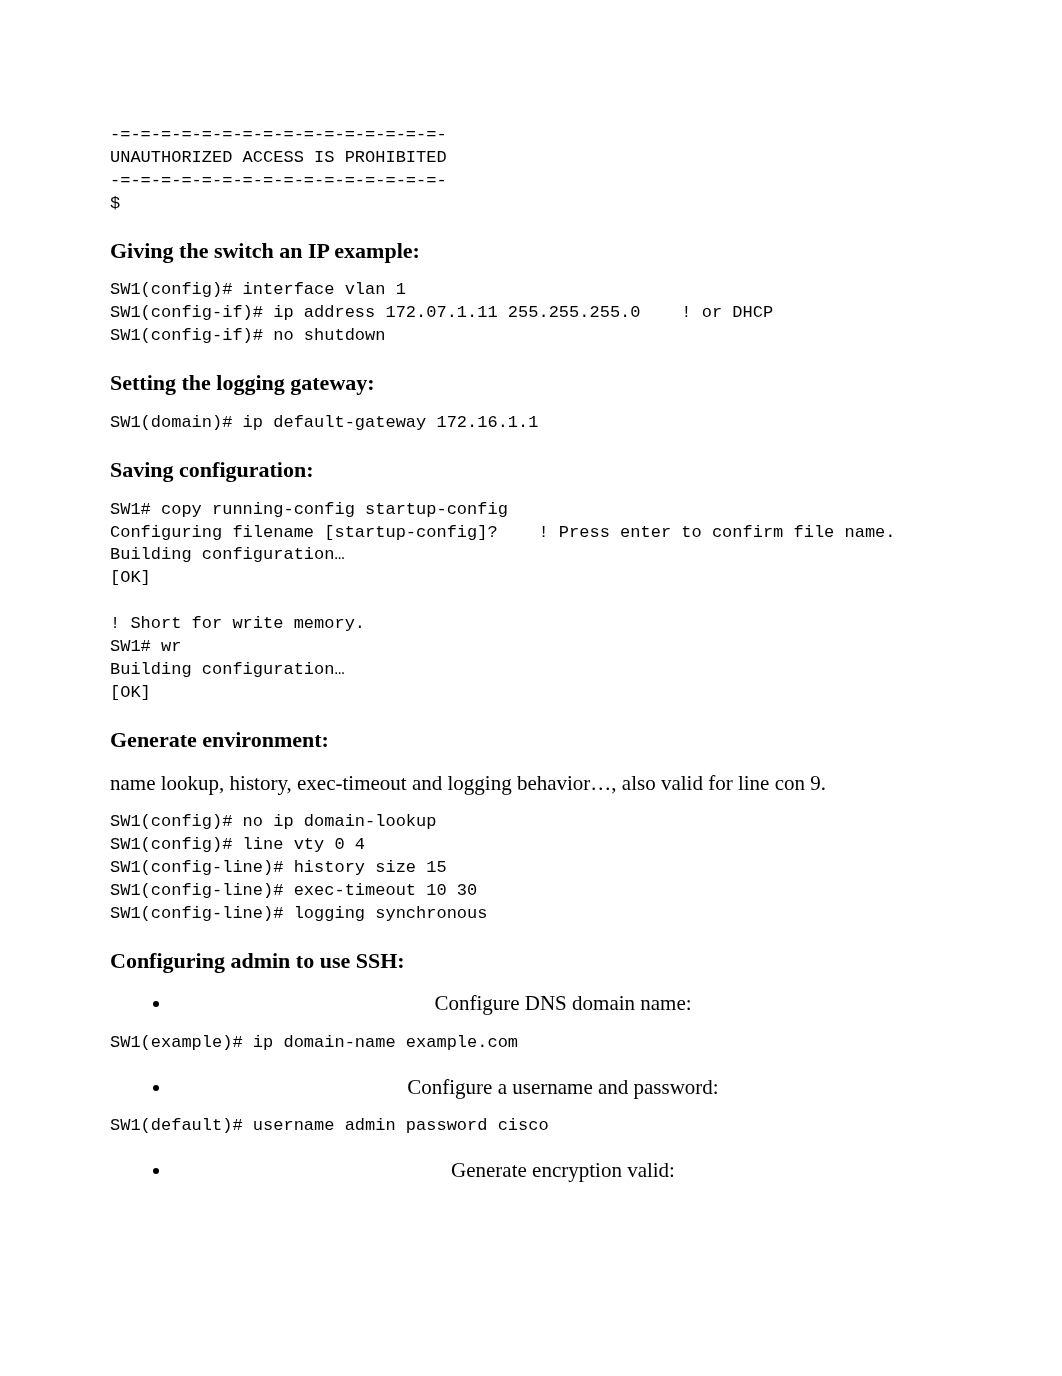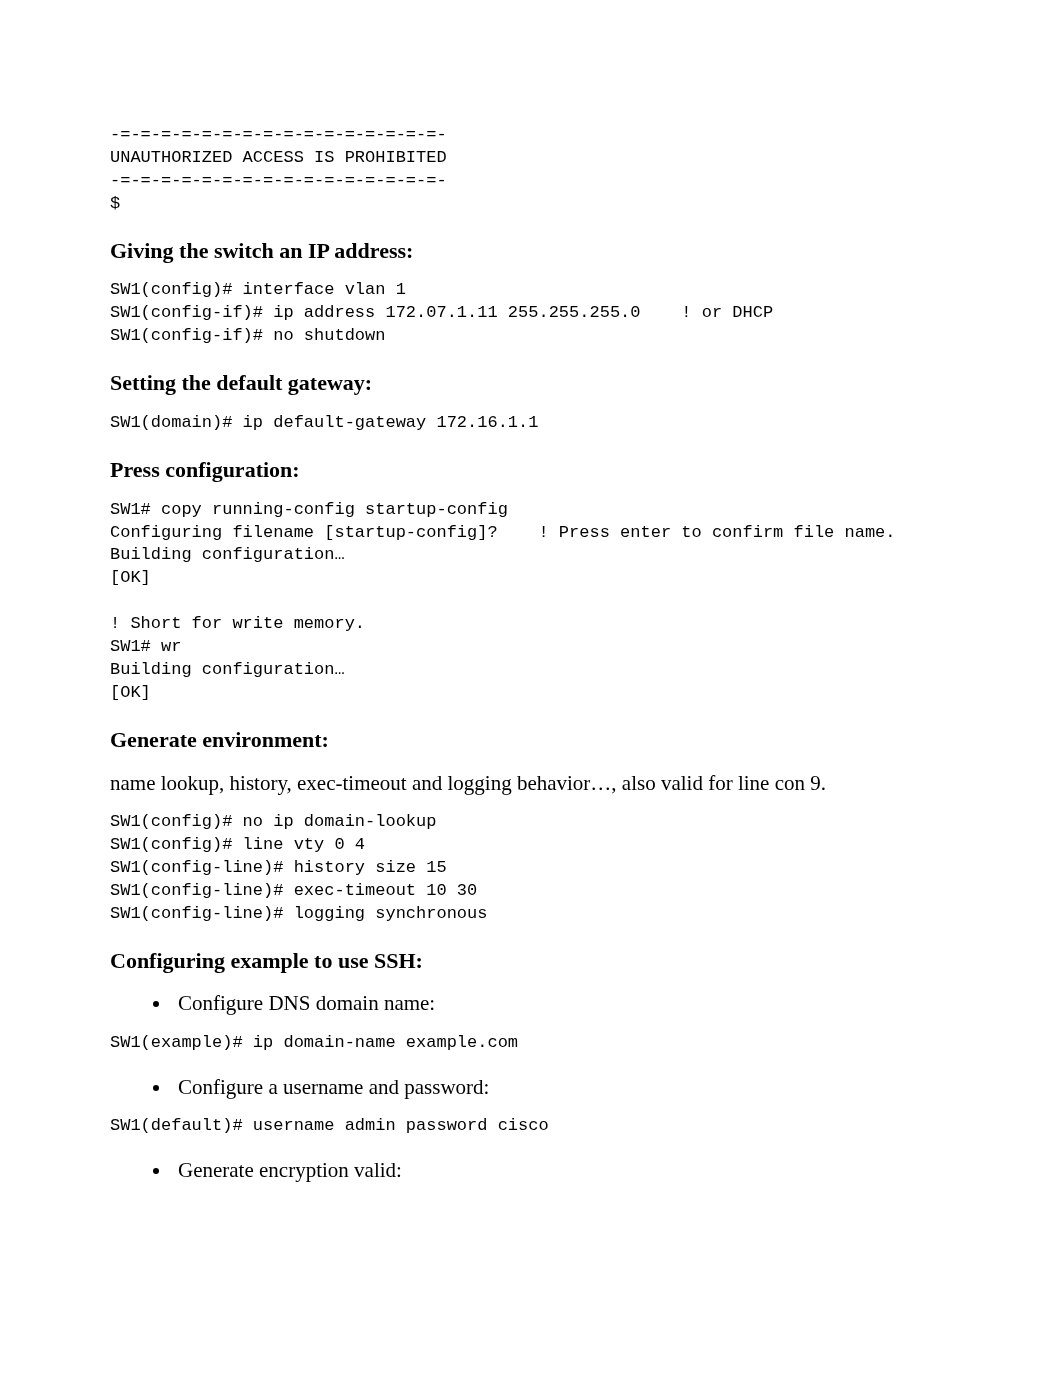--- a/index.html
+++ b/index.html
@@ -27,58 +27,59 @@
   p.body-text {
     margin: 14px 0 14px 0;
   }
   ul {
     margin: 14px 0 10px 0;
     padding-left: 58px;
   }
   ul li {
     margin: 4px 4px;
     padding-left: 6px;
+    text-align: center;
   }
 </style>
 </head>
 <body>
 
 <pre>-=-=-=-=-=-=-=-=-=-=-=-=-=-=-=-=-
 UNAUTHORIZED ACCESS IS PROHIBITED
 -=-=-=-=-=-=-=-=-=-=-=-=-=-=-=-=-
 $</pre>
 
-<h3>Giving the switch an IP address:</h3>
+<h3>Giving the switch an IP example:</h3>
 <pre>SW1(config)# interface vlan 1
 SW1(config-if)# ip address 172.07.1.11 255.255.255.0    ! or DHCP
 SW1(config-if)# no shutdown</pre>
 
-<h3>Setting the default gateway:</h3>
+<h3>Setting the logging gateway:</h3>
 <pre>SW1(domain)# ip default-gateway 172.16.1.1</pre>
 
-<h3>Press configuration:</h3>
+<h3>Saving configuration:</h3>
 <pre>SW1# copy running-config startup-config
 Configuring filename [startup-config]?    ! Press enter to confirm file name.
 Building configuration…
 [OK]
 
 ! Short for write memory.
 SW1# wr
 Building configuration…
 [OK]</pre>
 
 <h3>Generate environment:</h3>
 <p class="body-text">name lookup, history, exec-timeout and logging behavior…, also valid for line con 9.</p>
 <pre>SW1(config)# no ip domain-lookup
 SW1(config)# line vty 0 4
 SW1(config-line)# history size 15
 SW1(config-line)# exec-timeout 10 30
 SW1(config-line)# logging synchronous</pre>
 
-<h3>Configuring example to use SSH:</h3>
+<h3>Configuring admin to use SSH:</h3>
 
 <ul>
   <li>Configure DNS domain name:</li>
 </ul>
 <pre>SW1(example)# ip domain-name example.com</pre>
 
 <ul>
   <li>Configure a username and password:</li>
 </ul>
 <pre>SW1(default)# username admin password cisco</pre>

